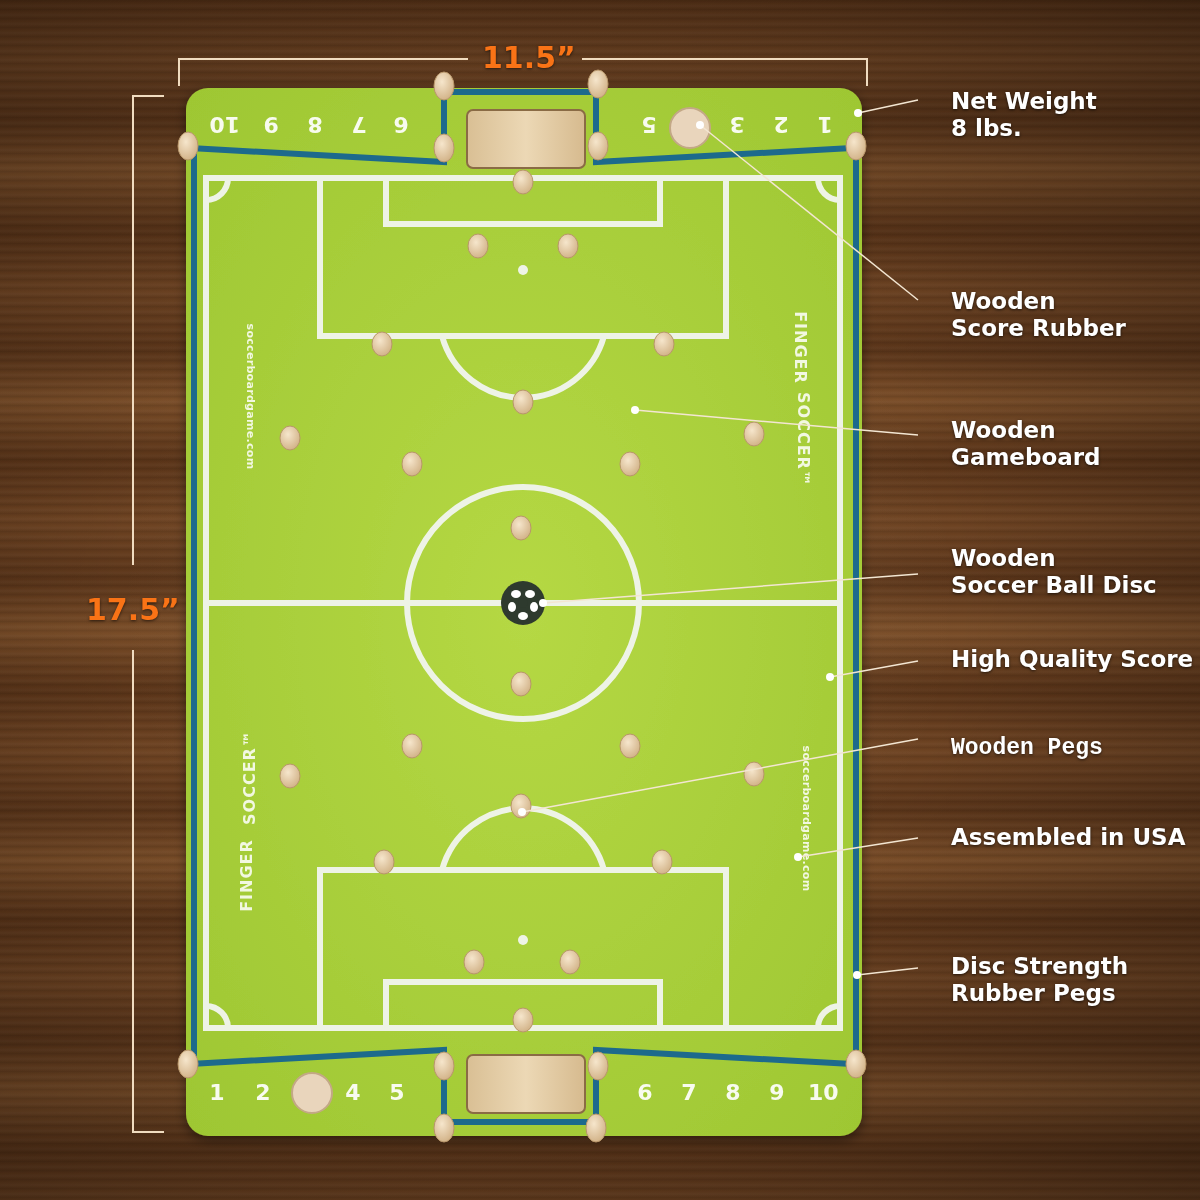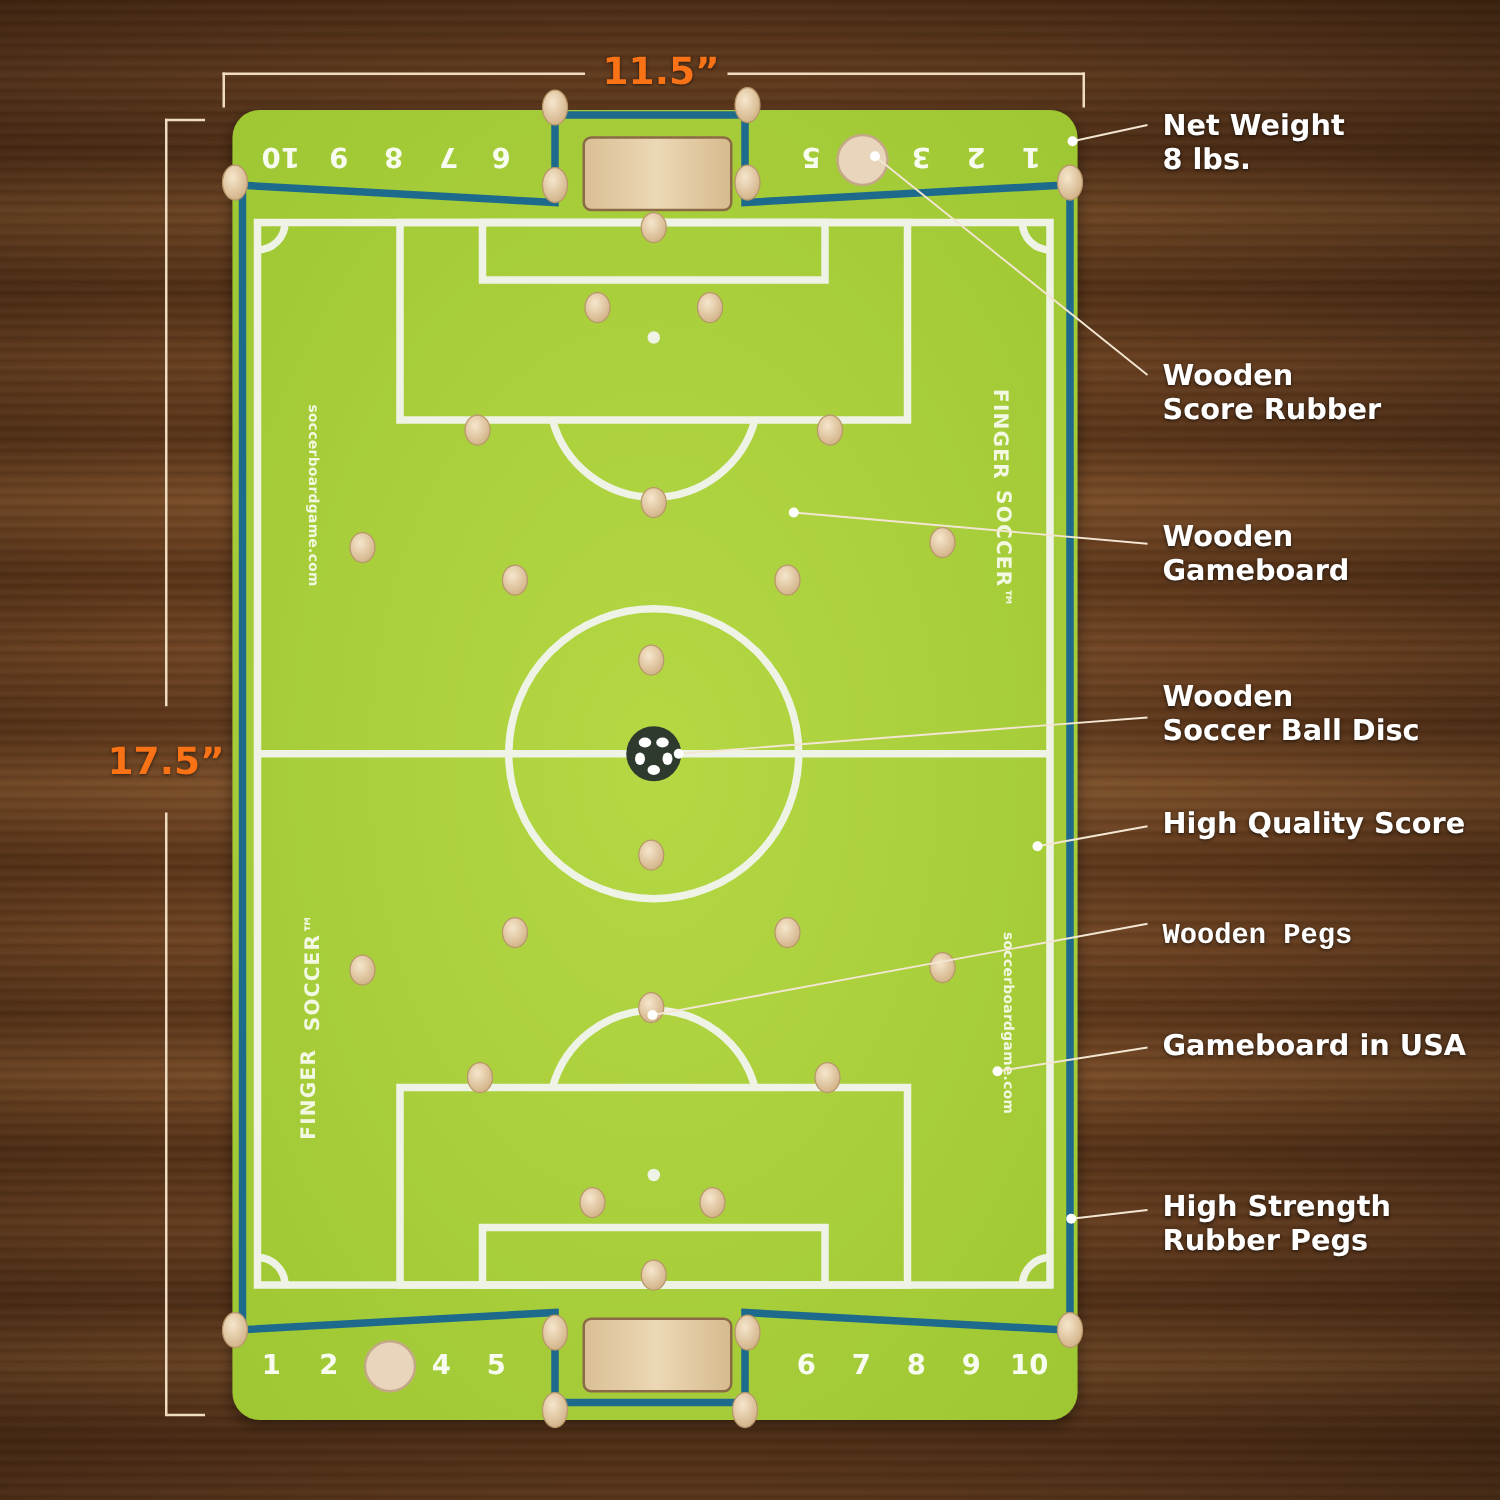--- a/index.html
+++ b/index.html
@@ -18,21 +18,21 @@
   }
   .dim-text {
     position: absolute; color: #f97316; font-weight: bold; font-size: 30px;
     text-shadow: 0 1px 3px rgba(0,0,0,0.6);
   }
   .dim-line { position: absolute; background: #f0dcc0; }
   .label {
     position: absolute; color: #fff; font-weight: bold; font-size: 23px; line-height: 27px;
     text-shadow: 0 1px 3px rgba(0,0,0,0.65); white-space: nowrap;
   }
-  .label span { display: block; }
+  .label span { display: block; margin-left: 21px; }
   #callouts { position: absolute; left: 0; top: 0; }
   .board-wrap { position: absolute; left: 0; top: 0; }
   .side-text {
     position: absolute; color: rgba(255,255,255,0.85); font-size: 11px; font-weight: bold;
     white-space: nowrap; letter-spacing: 0.3px;
   }
   .brand {
     position: absolute; color: rgba(255,255,255,0.85); font-weight: bold; font-size: 16px;
     white-space: nowrap; letter-spacing: 1px;
   }
@@ -240,19 +240,19 @@
       <span>Wooden</span>
       <span>Soccer Ball Disc</span>
     </div>
     <div class="label" style="left: 930px; top: 646px;">
       <span>High Quality Score</span>
     </div>
     <div class="label" style="left: 930px; top: 735px; font-family: Liberation Mono, monospace;">
       <span>Wooden Pegs</span>
     </div>
     <div class="label" style="left: 930px; top: 824px;">
-      <span>Gameboard in USA</span>
+      <span>Assembled in USA</span>
     </div>
     <div class="label" style="left: 930px; top: 953px;">
-      <span>High Strength</span>
+      <span>Disc Strength</span>
       <span>Rubber Pegs</span>
     </div>
   </div>
 
 </body></html>

